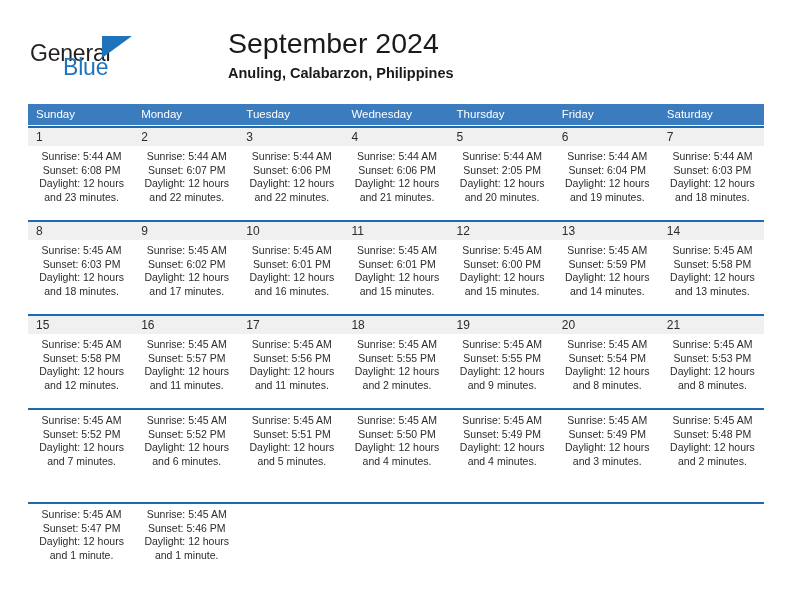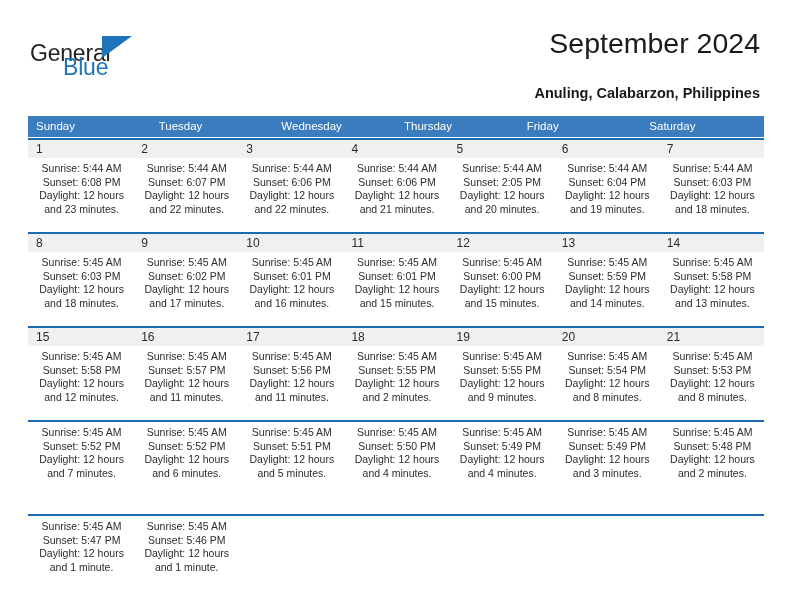--- a/index.html
+++ b/index.html
@@ -48,51 +48,50 @@
     position: absolute;
     left: 33px; top: 22px;
     font-size: 23px;
     letter-spacing: -0.2px;
     color: #1e74bb;
     line-height: 26px;
     font-weight: 400;
   }
   .title-block {
     position: absolute;
-    right: 4px; top: 0;
-    text-align: right;
+    right: 16px; top: 0;
+    text-align: left;
     width: 520px;
   }
   .cal-title {
     font-size: 28.5px;
     font-weight: 400;
     color: #1a1a1a;
     line-height: 34px;
     letter-spacing: 0px;
   }
   .cal-subtitle {
-    margin-top: 24px;
+    margin-top: 4px;
     font-size: 14.5px;
     font-weight: 700;
     color: #1a1a1a;
     line-height: 18px;
   }
 
   
   .calendar {
     position: absolute;
     left: 28px; top: 104px;
     width: 736px;
   }
   .weekdays {
     display: flex;
     width: 100%;
     background: #3a7cbe;
     height: 21px;
-    margin-top: 12px;
   }
   .weekday {
     flex: 1 1 0;
     color: #ffffff;
     font-size: 11.5px;
     line-height: 21px;
     padding-left: 8px;
     white-space: nowrap;
     overflow: hidden;
   }
@@ -152,20 +151,21 @@
     <div class="title-block">
       <div class="cal-title">September 2024</div>
       <div class="cal-subtitle">Anuling, Calabarzon, Philippines</div>
     </div>
 
   </div>
 
   <div class="calendar">
     <div class="weekdays" id="weekday-header">
         <div class="weekday">Sunday</div>
+        <div class="weekday">Monday</div>
         <div class="weekday">Tuesday</div>
         <div class="weekday">Wednesday</div>
         <div class="weekday">Thursday</div>
         <div class="weekday">Friday</div>
         <div class="weekday">Saturday</div>
       </div>
     <div id="weeks-container">
         <div class="week">
           <div class="week-daynums">
             <div class="daynum">1</div>

